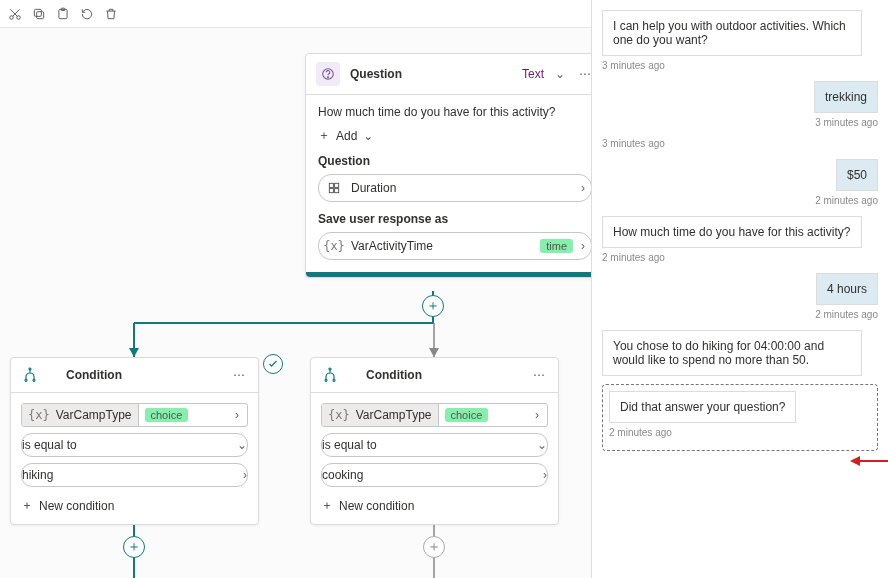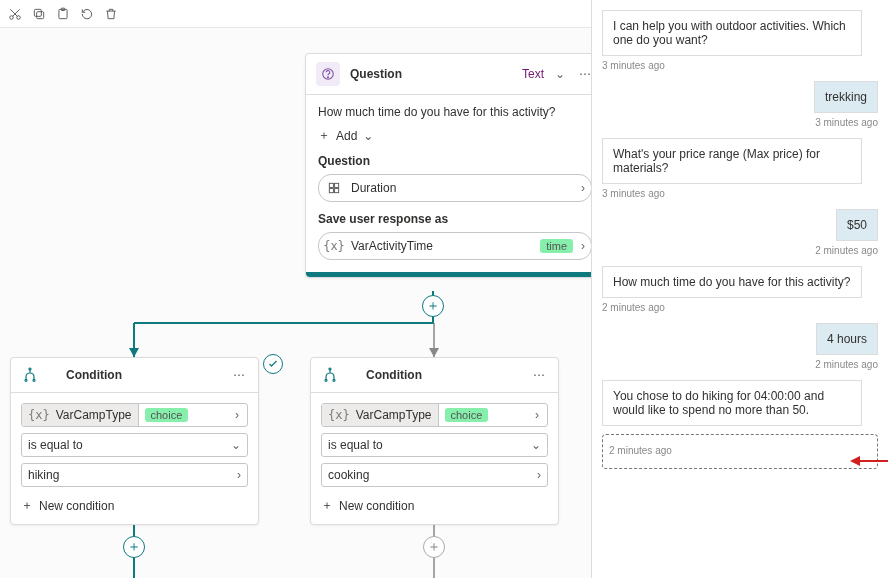--- a/index.html
+++ b/index.html
@@ -47,21 +47,21 @@
   
   .cond{width:249px;}
   .cond .head{display:flex;align-items:center;gap:27px;padding:8px 10px;border-bottom:1px solid var(--border);}
   .cond .head .branch{width:18px;height:18px;display:flex;align-items:center;justify-content:center;color:var(--teal);}
   .cond .body{padding:10px;display:flex;flex-direction:column;gap:6px;}
   .pick{display:flex;align-items:center;border:1px solid var(--border2);border-radius:3px;background:#fff;cursor:pointer;}
   .pick .pill{display:flex;align-items:center;gap:6px;padding:4px 6px;background:#edebe9;border-right:1px solid var(--border2);}
   .pick .pill .x{font-family:monospace;color:#7a7a7a;}
   .pick .mid{flex:1;padding:4px 6px;}
   .pick .chev{padding:0 8px;color:#666;}
-  .op{border:1px solid var(--border2);border-radius:3px;padding:4px 6px;background:#fff;display:flex;align-items:center;justify-content:space-between;cursor:pointer;}
+  .op{border:1px solid var(--border2);border-radius:11px;padding:4px 0;background:#fff;display:flex;align-items:center;justify-content:space-between;cursor:pointer;}
   .op .chev{color:#666;}
   .newcond{display:flex;align-items:center;gap:6px;color:#0f6cbd;padding:4px 0 0;cursor:pointer;}
   .cond1{left:10px;top:329px;}
   .cond2{left:310px;top:329px;}
   .checkmark{position:absolute;width:20px;height:20px;border:1px solid #0e7a80;border-radius:50%;display:flex;align-items:center;justify-content:center;color:#0e7a80;background:#fff;z-index:6;}
   
   .chat{position:absolute;right:0;top:0;width:297px;height:578px;border-left:1px solid var(--chat-border);background:#fff;padding:6px 10px 0 10px;overflow:hidden;}
   .msg{border:1px solid var(--chat-border);border-radius:0;padding:8px 10px;margin:4px 0 2px;max-width:260px;background:var(--bot);}
   .msg.user{background:var(--user);margin-left:auto;}
   .row-ts{font-size:10px;color:#8a8a8a;margin:4px 0 10px;}
@@ -257,35 +257,35 @@
     <div class="plus" style="left:423px;top:508px;border-color:#aaa;color:#888">＋</div>
   </div>
 
   <div class="chat">
     <div class="msg"><span>I can help you with outdoor activities. Which one do you want?</span></div>
     <div class="row-ts">3 minutes ago</div>
 
     <div class="msg user" style="width:fit-content"><span>trekking</span></div>
     <div class="row-ts right">3 minutes ago</div>
 
-    <div class="msg"><span>What's your price range (Max price) for materials?</span></div>
     <div class="row-ts">3 minutes ago</div>
 
     <div class="msg user" style="width:fit-content"><span>$50</span></div>
     <div class="row-ts right">2 minutes ago</div>
 
     <div class="msg"><span>How much time do you have for this activity?</span></div>
     <div class="row-ts">2 minutes ago</div>
 
     <div class="msg user" style="width:fit-content"><span>4 hours</span></div>
     <div class="row-ts right">2 minutes ago</div>
 
     <div class="msg"><span>You chose to do hiking for 04:00:00 and would like to spend no more than 50.</span></div>
 
     <div class="dashed">
+      <div class="msg" style="width:fit-content"><span>Did that answer your question?</span></div>
       <div class="row-ts">2 minutes ago</div>
     </div>
   </div>
 
   <svg class="arrow-in" viewBox="0 0 38 14">
     <line x1="38" y1="7" x2="6" y2="7" stroke="#d21f1f" stroke-width="2"></line>
     <polygon points="0,7 10,2 10,12" fill="#d21f1f"></polygon>
   </svg>
 
 </div>

